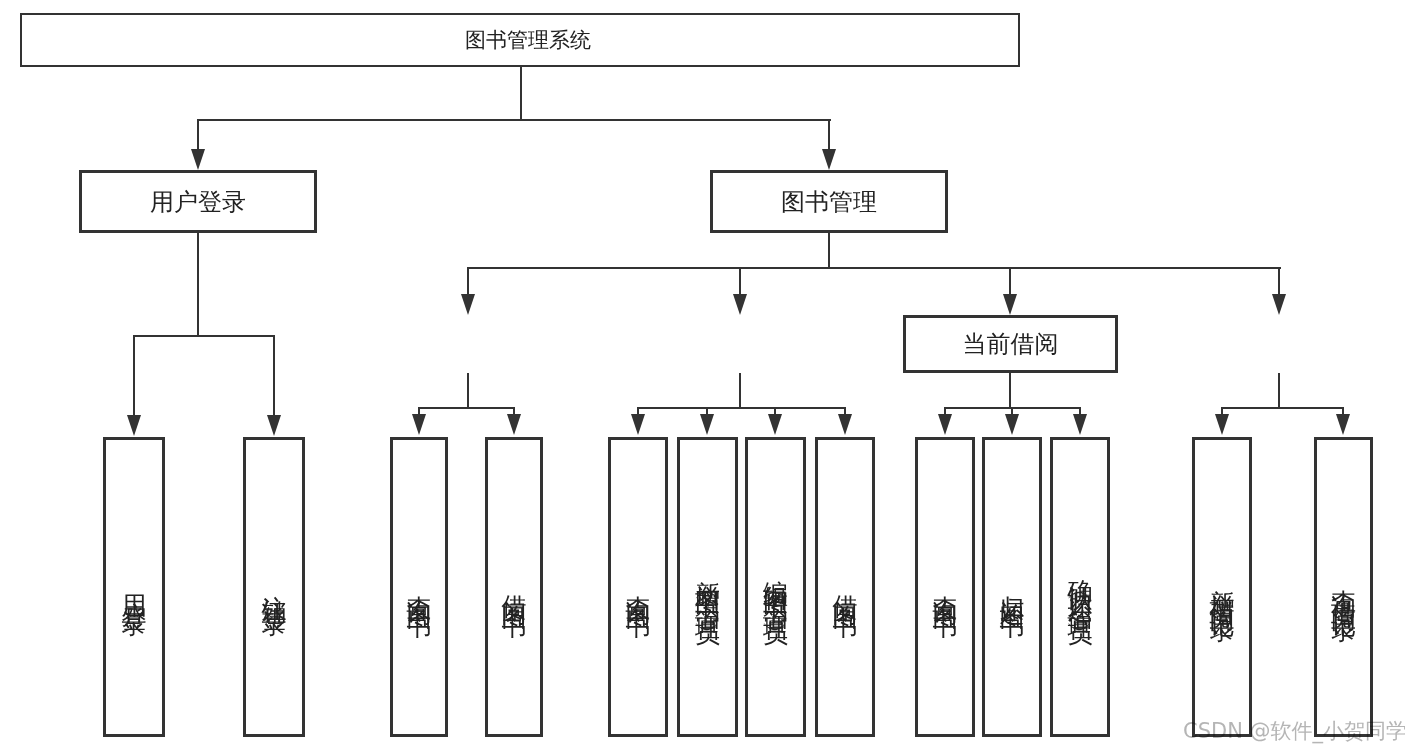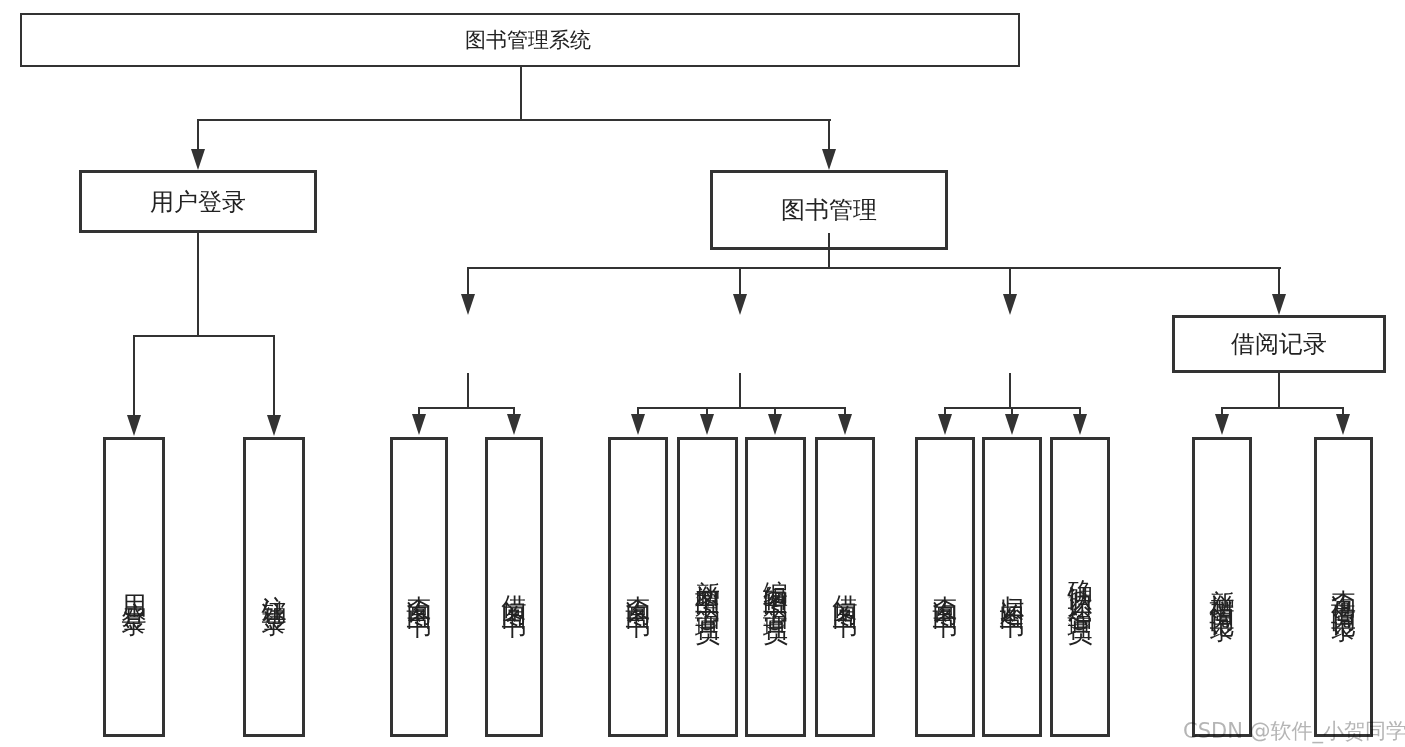--- a/index.html
+++ b/index.html
@@ -65,21 +65,21 @@
   <div class="hline" style="left:197px; top:119px; width:634px;"></div>
 
   <div class="vline" style="left:197px; top:119px; height:33px;"></div>
   <div class="arrowhead" style="left:191px; top:149px;"></div>
   <div class="vline" style="left:828px; top:119px; height:33px;"></div>
   <div class="arrowhead" style="left:822px; top:149px;"></div>
 
   <div class="node branch-node" style="left:79px; top:170px; width:238px; height:63px;">
     <span>用户登录</span>
   </div>
-  <div class="node branch-node" style="left:710px; top:170px; width:238px; height:80px;">
+  <div class="node branch-node" style="left:710px; top:170px; width:238px; height:63px;">
     <span>图书管理</span>
   </div>
 
   <div class="vline" style="left:197px; top:233px; height:104px;"></div>
   <div class="hline" style="left:133px; top:335px; width:142px;"></div>
   <div class="vline" style="left:133px; top:335px; height:81px;"></div>
   <div class="arrowhead" style="left:127px; top:415px;"></div>
   <div class="vline" style="left:273px; top:335px; height:81px;"></div>
   <div class="arrowhead" style="left:267px; top:415px;"></div>
 
@@ -87,22 +87,22 @@
   <div class="hline" style="left:467px; top:267px; width:814px;"></div>
   <div class="vline" style="left:467px; top:267px; height:29px;"></div>
   <div class="arrowhead" style="left:461px; top:294px;"></div>
   <div class="vline" style="left:739px; top:267px; height:29px;"></div>
   <div class="arrowhead" style="left:733px; top:294px;"></div>
   <div class="vline" style="left:1009px; top:267px; height:29px;"></div>
   <div class="arrowhead" style="left:1003px; top:294px;"></div>
   <div class="vline" style="left:1278px; top:267px; height:29px;"></div>
   <div class="arrowhead" style="left:1272px; top:294px;"></div>
 
-  <div class="node branch-node" style="left:1172px; top:315px; width:214px; height:58px;">
-    <span>借阅记录</span>
+  <div class="node branch-node" style="left:903px; top:315px; width:215px; height:58px;">
+    <span>当前借阅</span>
   </div>
 
   <div class="vline" style="left:467px; top:373px; height:36px;"></div>
   <div class="hline" style="left:418px; top:407px; width:97px;"></div>
   <div class="vline" style="left:418px; top:407px; height:9px;"></div>
   <div class="arrowhead" style="left:412px; top:414px;"></div>
   <div class="vline" style="left:513px; top:407px; height:9px;"></div>
   <div class="arrowhead" style="left:507px; top:414px;"></div>
 
   <div class="vline" style="left:739px; top:373px; height:36px;"></div>

